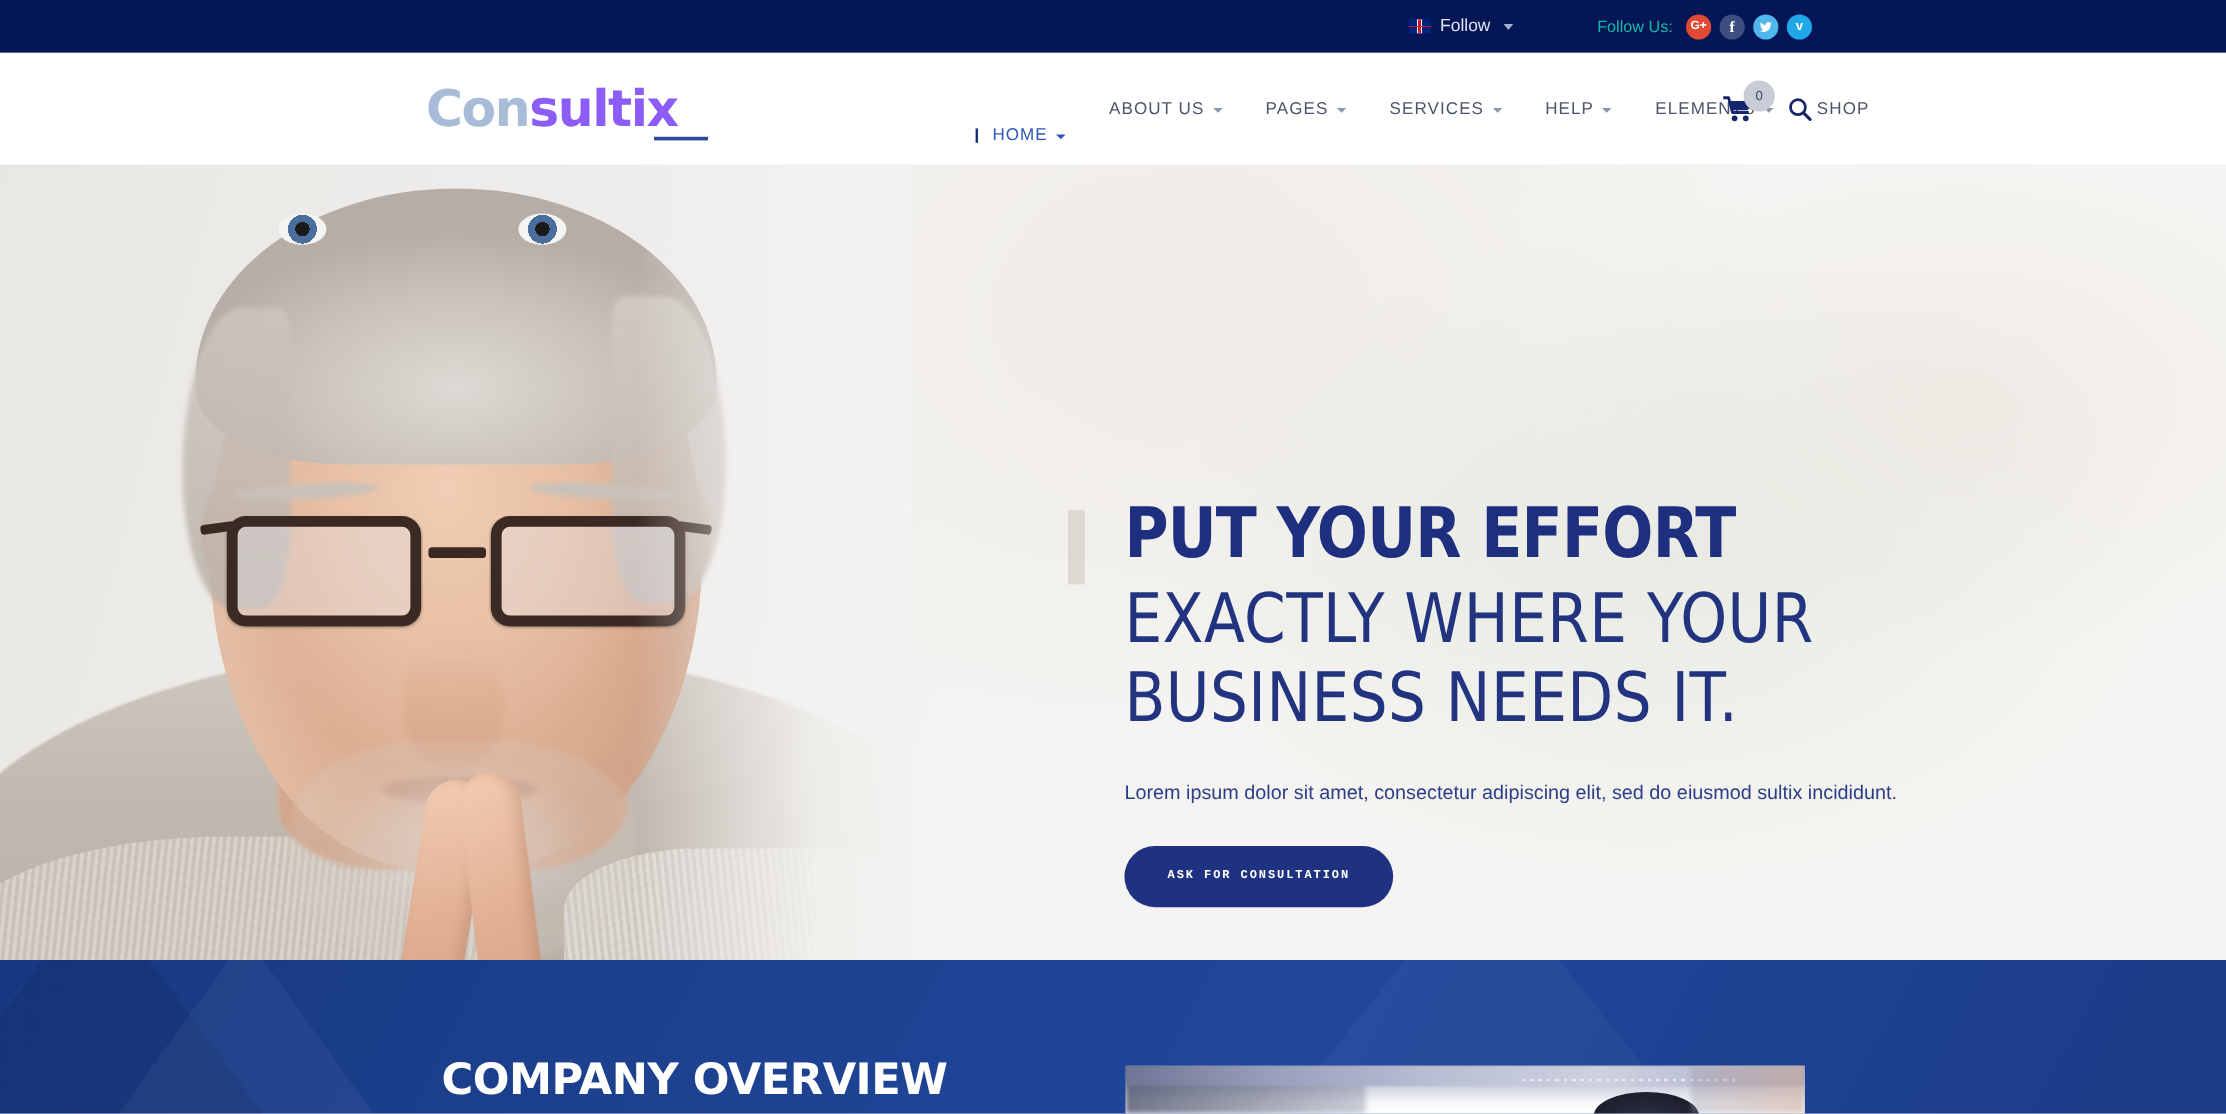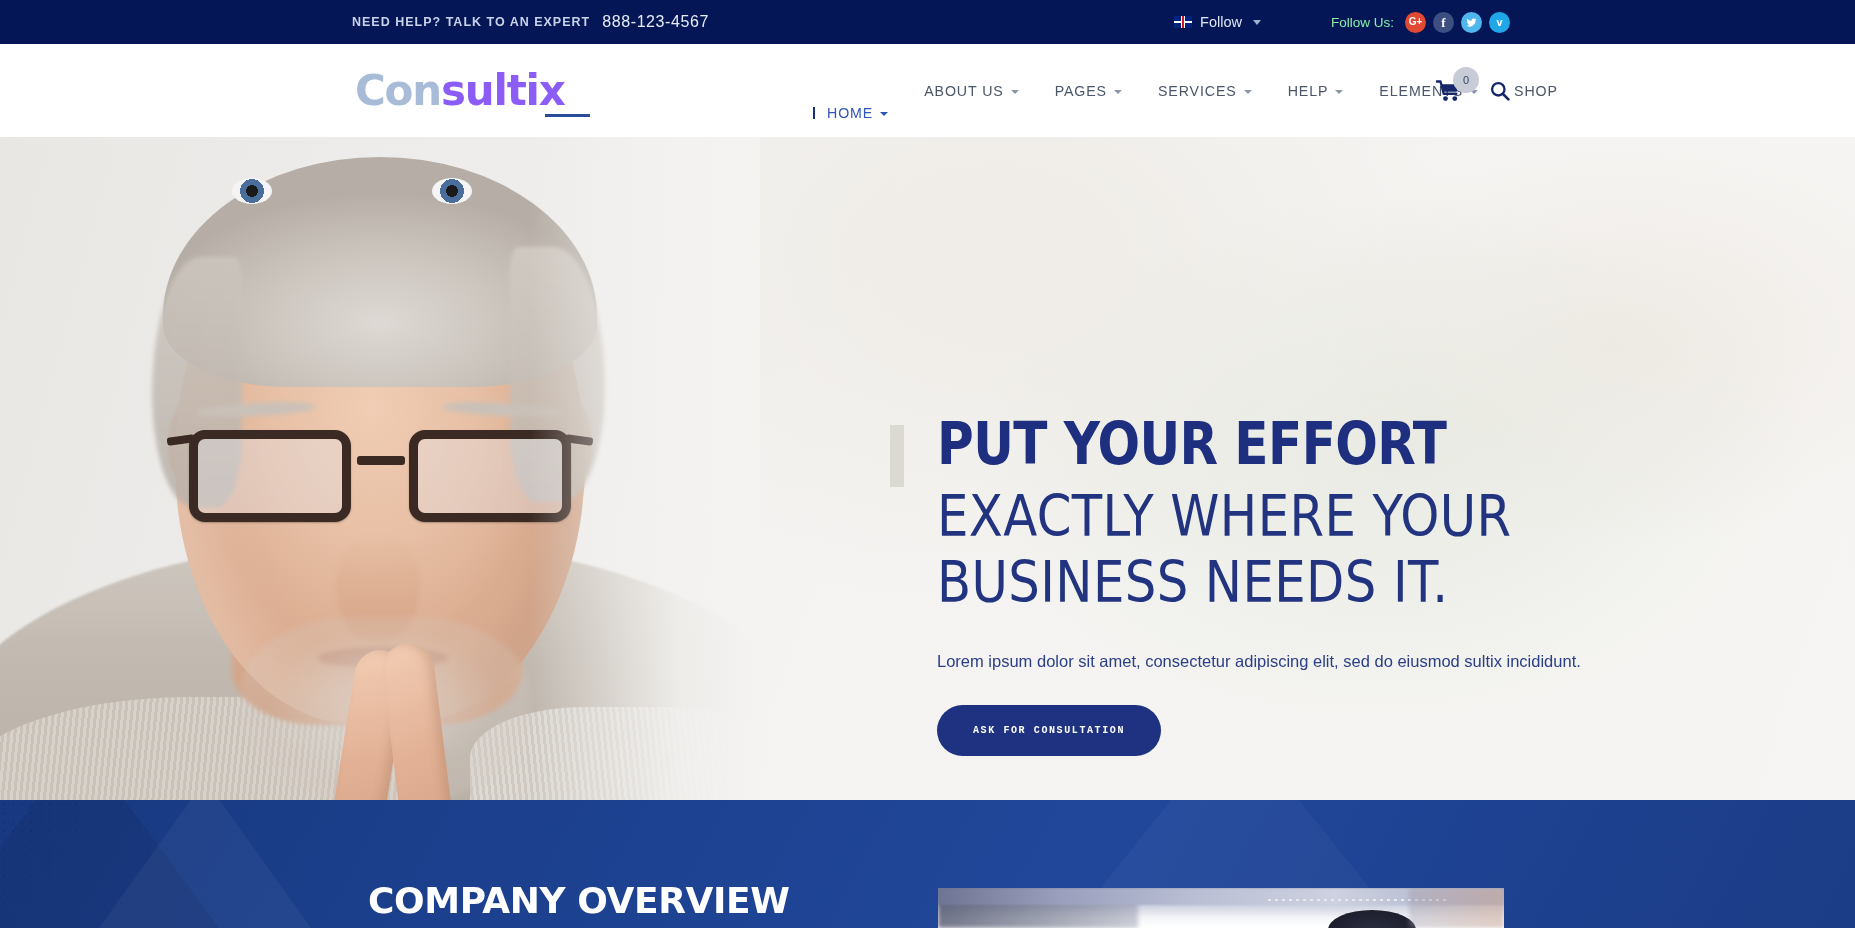--- a/index.html
+++ b/index.html
@@ -49,21 +49,21 @@
     content:""; position:absolute; left:0; top:0; width:100%; height:100%;
     background:
       linear-gradient(to bottom, transparent 46%, #cf142b 46%, #cf142b 54%, transparent 54%),
       linear-gradient(to right, transparent 43%, #cf142b 43%, #cf142b 57%, transparent 57%);
   }
   .lang-label{ color:#dfe6f3; font-size:14.5px; }
   .caret{
     width:0;height:0;border-left:4.5px solid transparent;border-right:4.5px solid transparent;
     border-top:5px solid #9fb0d0; margin-left:3px;
   }
-  .follow-label{ color:#86efac; font-size:13.5px; margin-right:11px; }
+  .follow-label{ color:#14b8a6; font-size:13.5px; margin-right:11px; }
   .socials{ display:flex; align-items:center; gap:7px; }
   .soc{
     width:21px;height:21px;border-radius:50%;
     display:flex;align-items:center;justify-content:center;
     color:#fff; font-size:11px; font-weight:700; cursor:pointer;
     line-height:1;
   }
   .soc.gplus{ background:#e14a32; font-size:10px;}
   .soc.fb{ background:#3d4f80; font-family:"Liberation Serif",serif; font-size:13px; }
   .soc.tw{ background:#4fb6ee; font-size:10px; }
@@ -350,24 +350,20 @@
   .ovi-right{
     position:absolute; right:0; top:0; width:95px; height:40px;
     background:linear-gradient(250deg,rgba(208,170,150,0.6),rgba(150,150,170,0.35));
     filter:blur(2px);
   }
 </style>
 </head>
 <body>
 
 <div class="topbar">
-  <div class="topbar-left">
-    <span class="tb-need">NEED HELP? TALK TO AN EXPERT</span>
-    <span class="tb-phone">888-123-4567</span>
-  </div>
   <div class="topbar-right">
     <div class="lang">
       <span class="flag"></span>
       <span class="lang-label">Follow</span>
       <span class="caret"></span>
     </div>
     <span class="follow-label">Follow Us:</span>
     <div class="socials">
       <a class="soc gplus">G+</a>
       <a class="soc fb">f</a>

